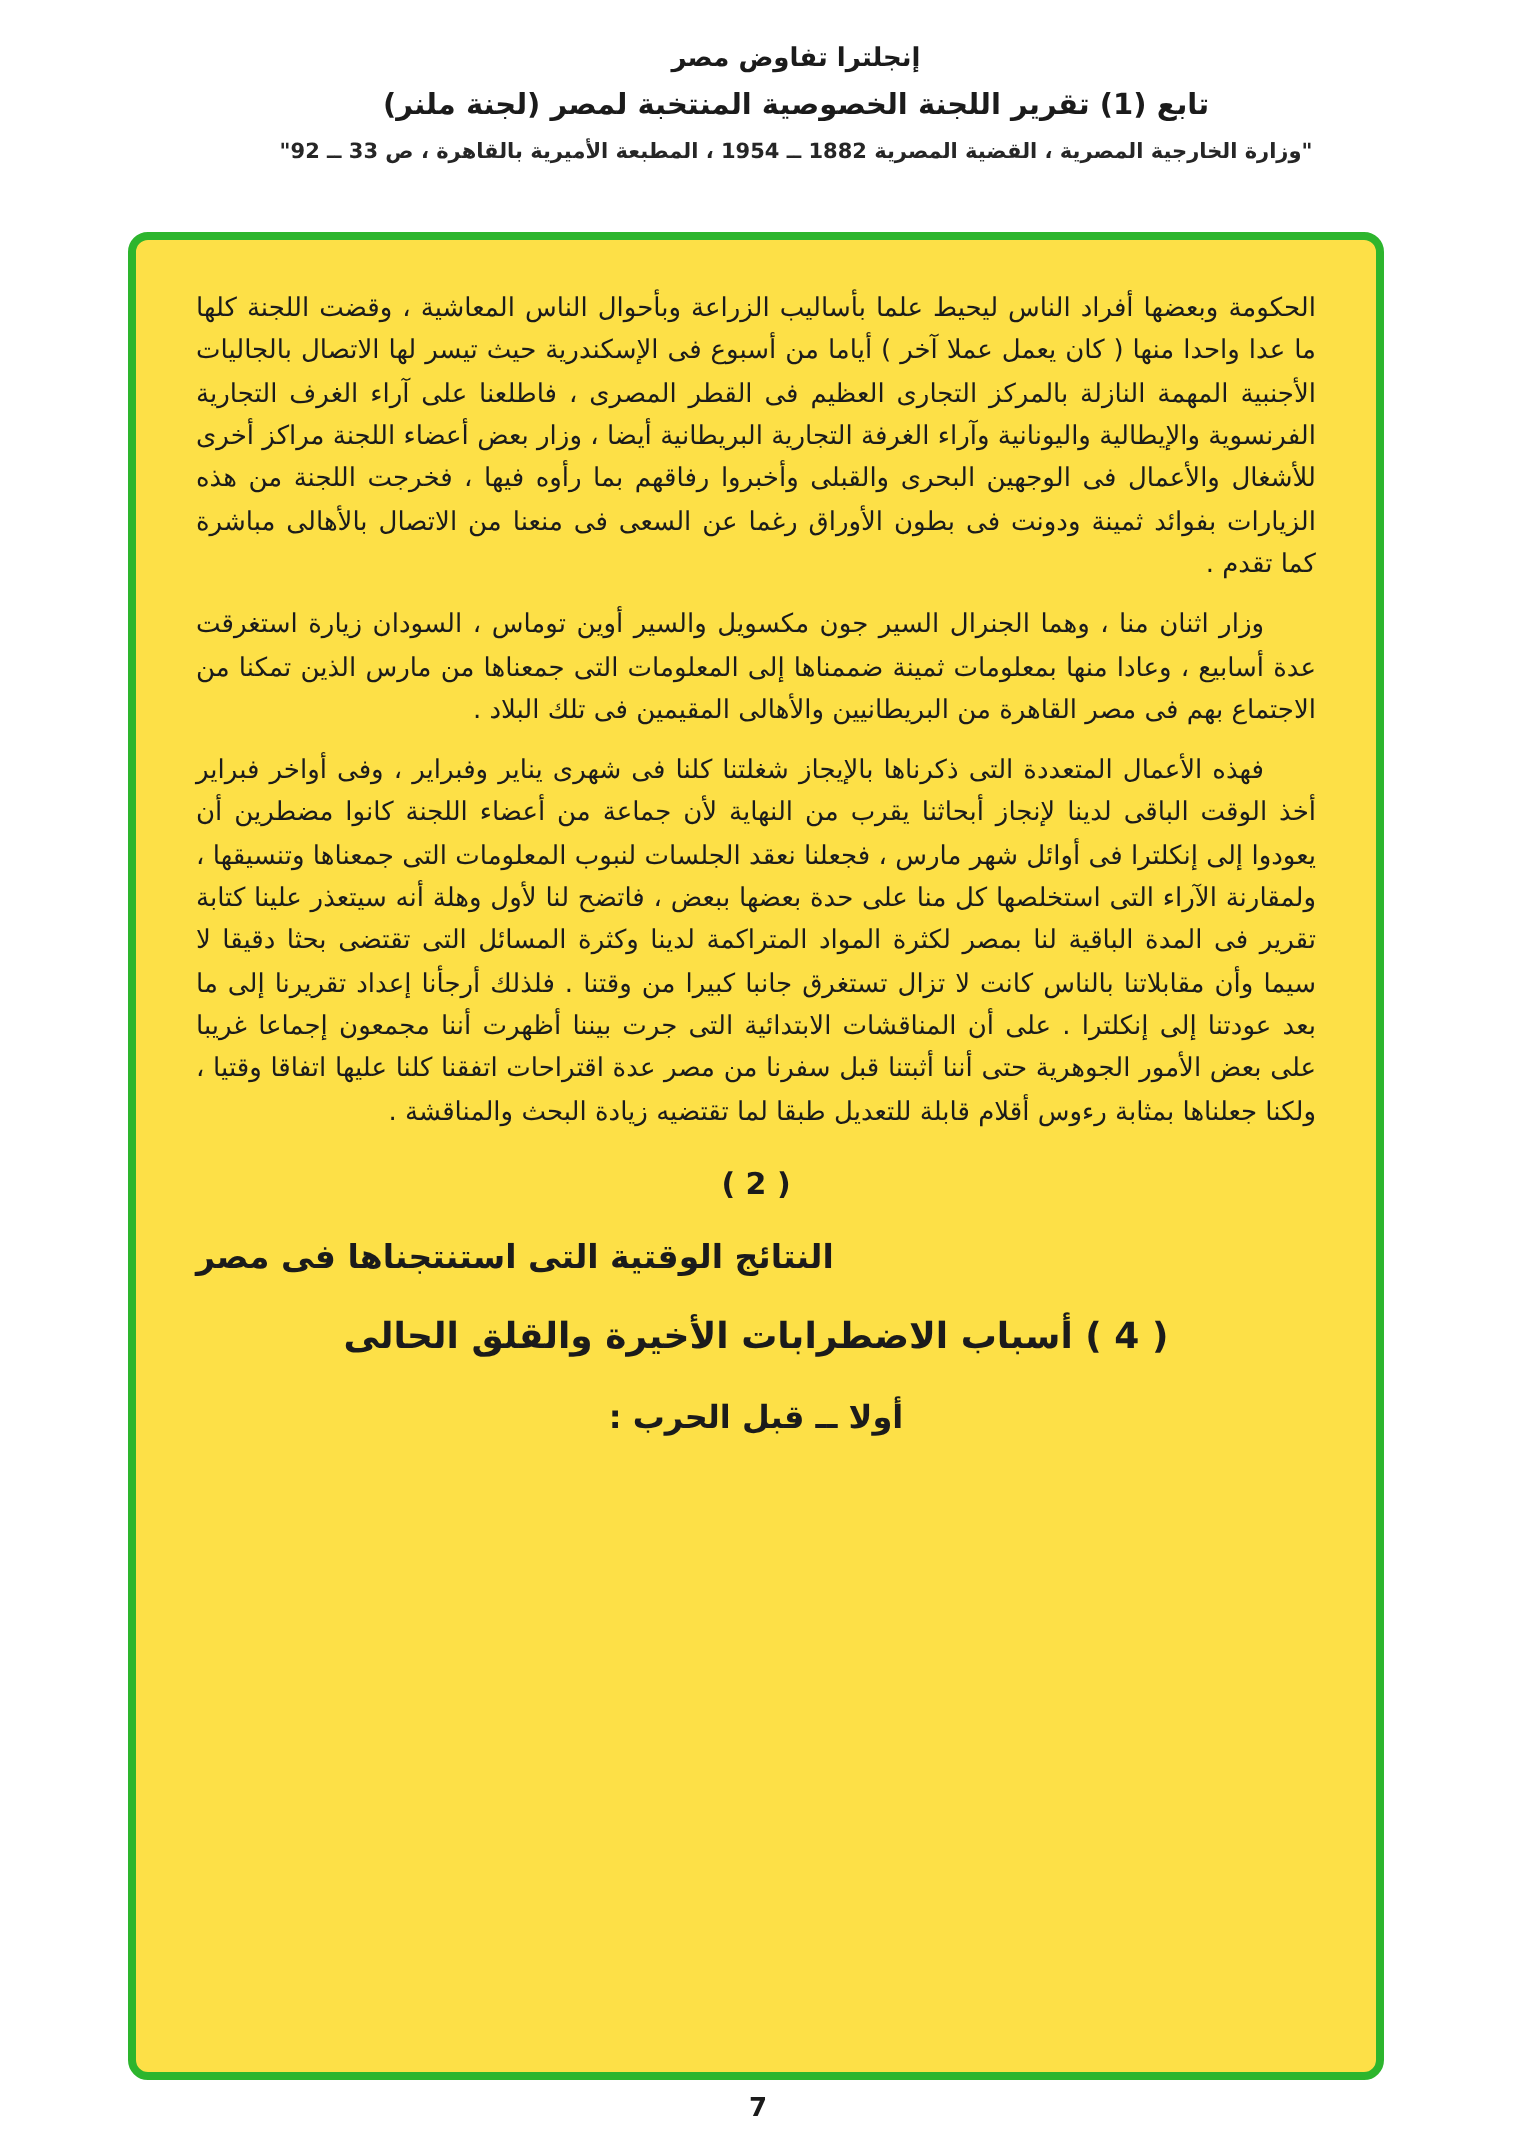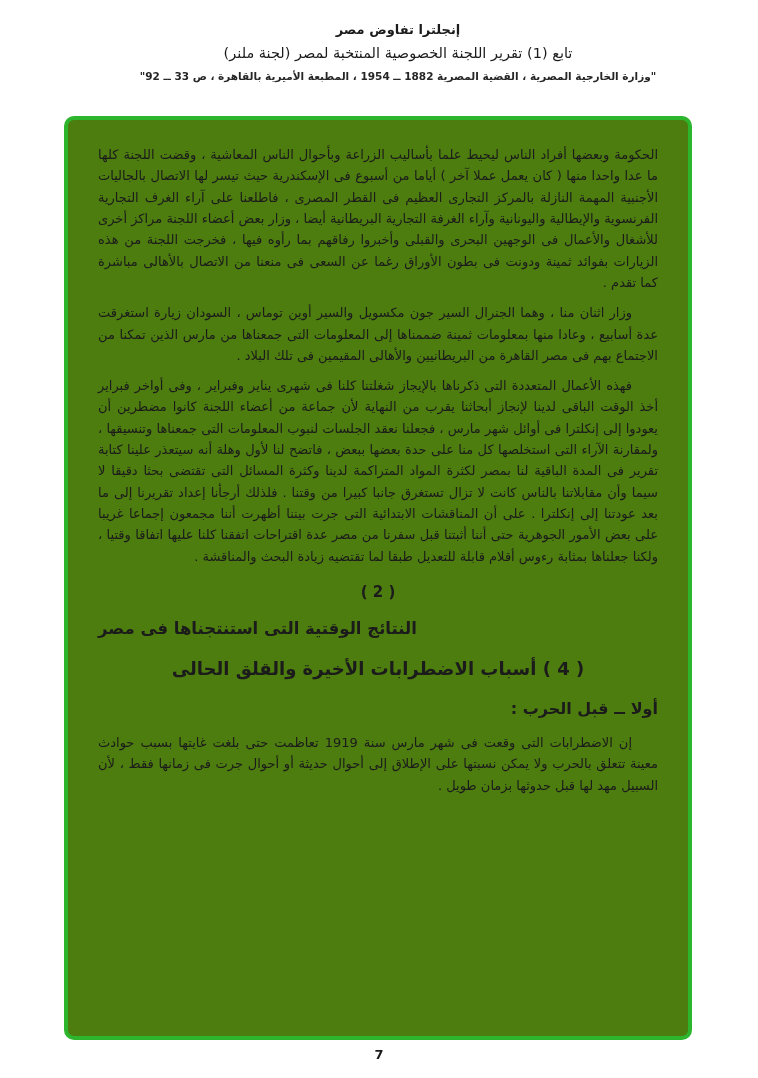--- a/index.html
+++ b/index.html
@@ -27,21 +27,21 @@
     padding-top: 22px;
     direction: rtl;
     margin-left: 38px;
   }
   .doc-header .h1 {
     font-weight: bold;
     font-size: 13px;
     letter-spacing: 0.2px;
   }
   .doc-header .h2 {
-    font-weight: normal;
+    font-weight: bold;
     font-size: 14.5px;
     margin-top: 8px;
   }
   .doc-header .h3 {
     font-weight: bold;
     font-size: 10.5px;
     margin-top: 9px;
     color: #262626;
   }
   .frame {
@@ -49,21 +49,21 @@
     left: 64px;
     top: 116px;
     width: 628px;
     height: 924px;
     box-sizing: border-box;
     border: 4px solid #2db52d;
     border-radius: 10px;
     padding: 24px 30px 0 30px;
     direction: rtl;
     overflow: hidden;
-    background: #4d7c0f;
+    background: #fde047;
   }
   .para {
     margin: 0 0 9px 0;
     font-size: 13px;
     line-height: 1.64;
     text-align: justify;
     text-justify: inter-word;
   }
   .para.indent {
     text-indent: 26px;
@@ -80,20 +80,21 @@
     font-size: 16.5px;
     margin: 18px 0 6px 0;
   }
   .subsection-heading {
     text-align: center;
     font-weight: bold;
     font-size: 18px;
     margin: 20px 0 6px 0;
   }
   .subheading {
+    text-align: center;
     font-weight: bold;
     font-size: 16px;
     margin: 20px 0 14px 0;
   }
   .closing {
     margin-top: 4px;
   }
   .page-number {
     position: absolute;
     bottom: 16px;
@@ -119,18 +120,17 @@
   <main class="frame" style="border-color: rgb(45, 181, 45);">
     <p class="para">الحكومة وبعضها أفراد الناس ليحيط علما بأساليب الزراعة وبأحوال الناس المعاشية ، وقضت اللجنة كلها ما عدا واحدا منها ( كان يعمل عملا آخر ) أياما من أسبوع فى الإسكندرية حيث تيسر لها الاتصال بالجاليات الأجنبية المهمة النازلة بالمركز التجارى العظيم فى القطر المصرى ، فاطلعنا على آراء الغرف التجارية الفرنسوية والإيطالية واليونانية وآراء الغرفة التجارية البريطانية أيضا ، وزار بعض أعضاء اللجنة مراكز أخرى للأشغال والأعمال فى الوجهين البحرى والقبلى وأخبروا رفاقهم بما رأوه فيها ، فخرجت اللجنة من هذه الزيارات بفوائد ثمينة ودونت فى بطون الأوراق رغما عن السعى فى منعنا من الاتصال بالأهالى مباشرة كما تقدم .</p>
     <p class="para indent">وزار اثنان منا ، وهما الجنرال السير جون مكسويل والسير أوين توماس ، السودان زيارة استغرقت عدة أسابيع ، وعادا منها بمعلومات ثمينة ضممناها إلى المعلومات التى جمعناها من مارس الذين تمكنا من الاجتماع بهم فى مصر القاهرة من البريطانيين والأهالى المقيمين فى تلك البلاد .</p>
     <p class="para indent">فهذه الأعمال المتعددة التى ذكرناها بالإيجاز شغلتنا كلنا فى شهرى يناير وفبراير ، وفى أواخر فبراير أخذ الوقت الباقى لدينا لإنجاز أبحاثنا يقرب من النهاية لأن جماعة من أعضاء اللجنة كانوا مضطرين أن يعودوا إلى إنكلترا فى أوائل شهر مارس ، فجعلنا نعقد الجلسات لنبوب المعلومات التى جمعناها وتنسيقها ، ولمقارنة الآراء التى استخلصها كل منا على حدة بعضها ببعض ، فاتضح لنا لأول وهلة أنه سيتعذر علينا كتابة تقرير فى المدة الباقية لنا بمصر لكثرة المواد المتراكمة لدينا وكثرة المسائل التى تقتضى بحثا دقيقا لا سيما وأن مقابلاتنا بالناس كانت لا تزال تستغرق جانبا كبيرا من وقتنا . فلذلك أرجأنا إعداد تقريرنا إلى ما بعد عودتنا إلى إنكلترا . على أن المناقشات الابتدائية التى جرت بيننا أظهرت أننا مجمعون إجماعا غريبا على بعض الأمور الجوهرية حتى أننا أثبتنا قبل سفرنا من مصر عدة اقتراحات اتفقنا كلنا عليها اتفاقا وقتيا ، ولكنا جعلناها بمثابة رءوس أقلام قابلة للتعديل طبقا لما تقتضيه زيادة البحث والمناقشة .</p>
 
     <div class="section-number">( 2 )</div>
     <div class="section-title">النتائج الوقتية التى استنتجناها فى مصر</div>
     <div class="subsection-heading">( 4 ) أسباب الاضطرابات الأخيرة والقلق الحالى</div>
     <div class="subheading">أولا ــ قبل الحرب :</div>
 
-    <p class="para indent closing">إن الاضطرابات التى وقعت فى شهر مارس سنة 1919 تعاظمت حتى بلغت غايتها بسبب حوادث معينة تتعلق بالحرب ولا يمكن نسبتها على الإطلاق إلى أحوال حديثة أو أحوال جرت فى زمانها فقط ، لأن السبيل مهد لها قبل حدوثها بزمان طويل .</p>
   </main>
 
   <footer class="page-number">7</footer>
 
 </div>
 
 </body></html>

